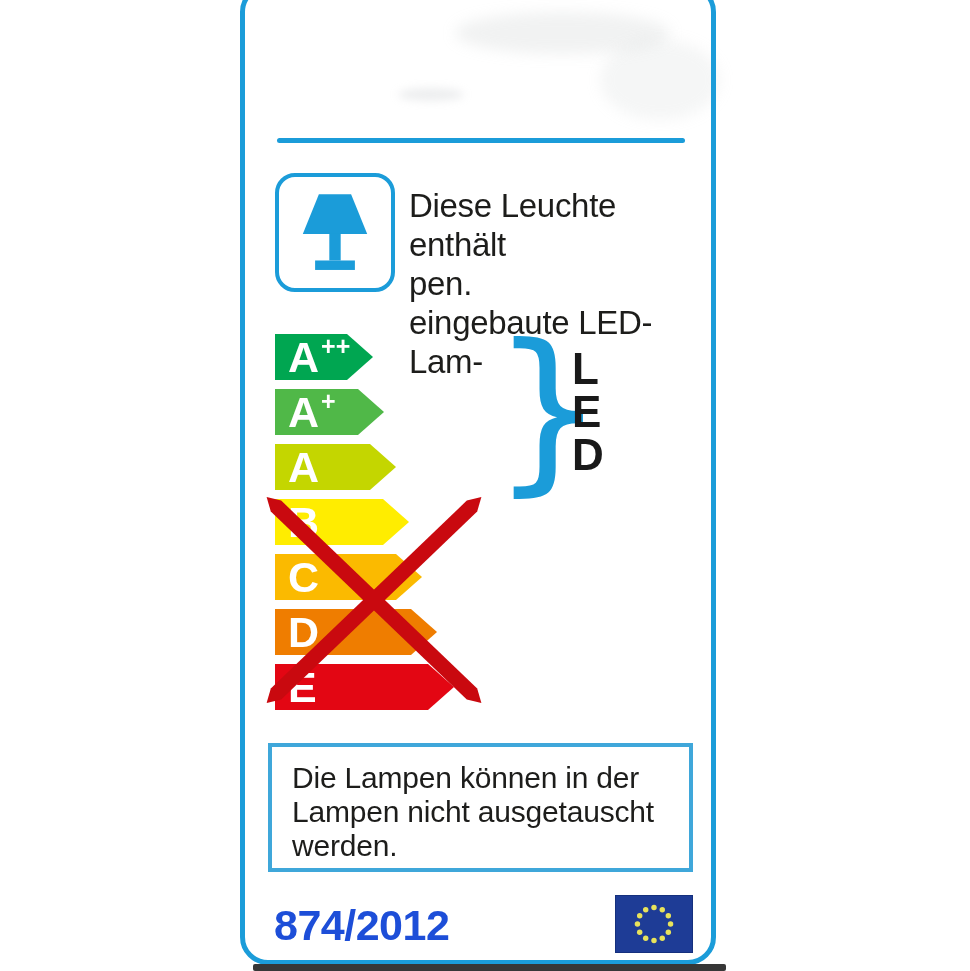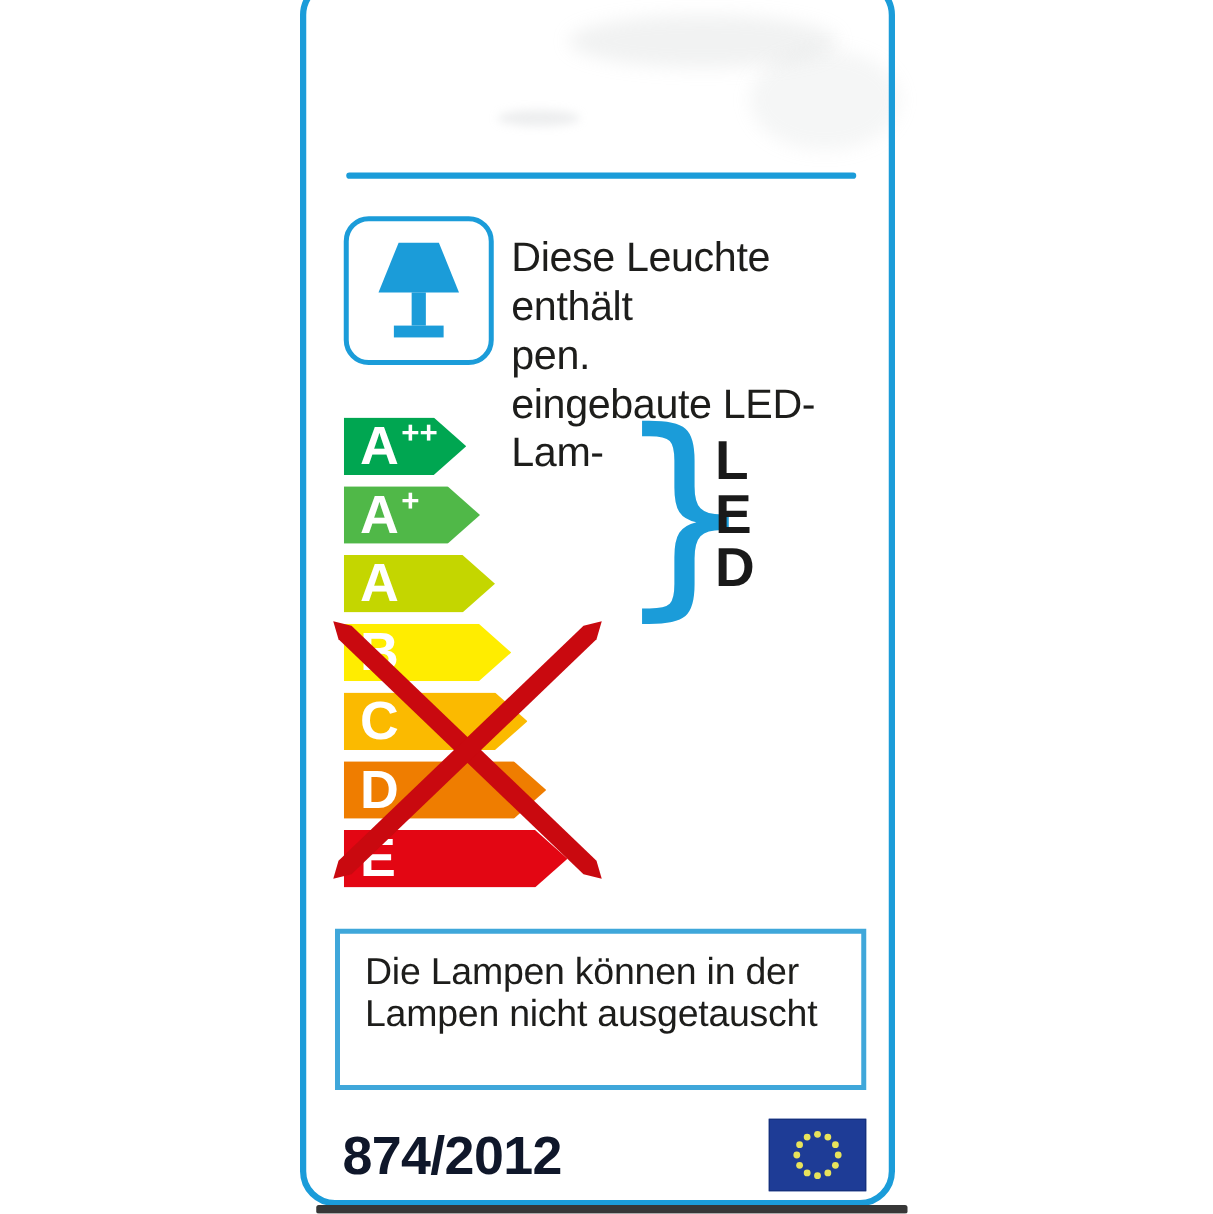--- a/index.html
+++ b/index.html
@@ -64,21 +64,21 @@
     position:absolute;left:268px;top:743px;width:417px;height:121px;
     border:4px solid #a16207;background:#fff;box-sizing:content-box;
     padding:0;
   }
   .replace-text{
     position:absolute;left:20px;top:14px;font-size:30px;line-height:34px;color:#1d1d1b;
     letter-spacing:-0.2px;white-space:nowrap;
   }
 
   .regulation{
-    position:absolute;left:274px;top:901px;font-size:43px;font-weight:700;color:#0f172a;
+    position:absolute;left:274px;top:901px;font-size:43px;font-weight:700;color:#1d4ed8;
     letter-spacing:-0.5px;
   }
 
   .eu-flag{
     position:absolute;left:615px;top:895px;width:78px;height:58px;
     border:1px solid #15307d;box-sizing:border-box;
   }
   .eu-flag svg{width:100%;height:100%;display:block;}
 
   .bottom-strip{
@@ -147,20 +147,21 @@
   <div class="led">
     <div>L</div>
     <div>E</div>
     <div>D</div>
   </div>
 
   <div class="replace-box" style="border-color: rgb(63, 167, 218);">
     <div class="replace-text">
       <div>Die Lampen können in der</div>
       <div>Lampen nicht ausgetauscht</div>
+      <div>werden.</div>
     </div>
   </div>
 
   <div class="regulation">874/2012</div>
 
   <div class="eu-flag" style="background:#1e3c96">
     <svg viewBox="0 0 78 57" style="color:#e8e35b">
       <circle cx="39" cy="11.5" r="2.8" fill="currentColor"></circle>
       <circle cx="47.5" cy="13.8" r="2.8" fill="currentColor"></circle>
       <circle cx="53.7" cy="20" r="2.8" fill="currentColor"></circle>

